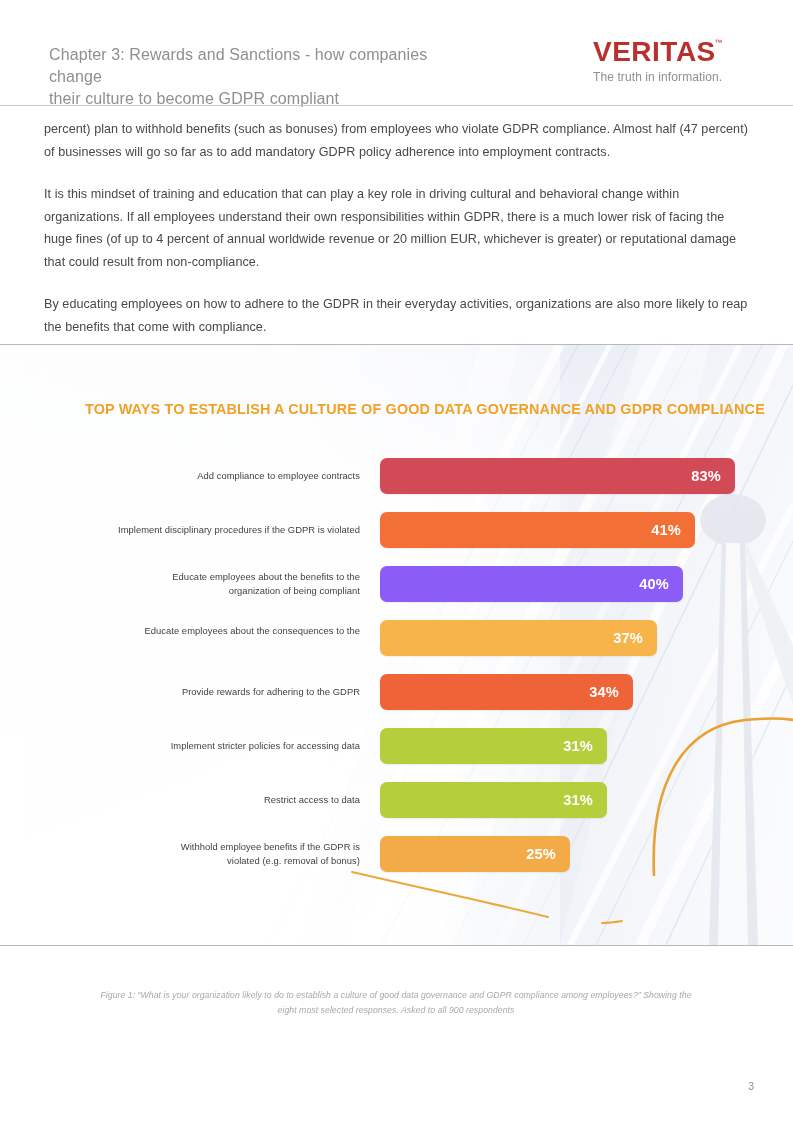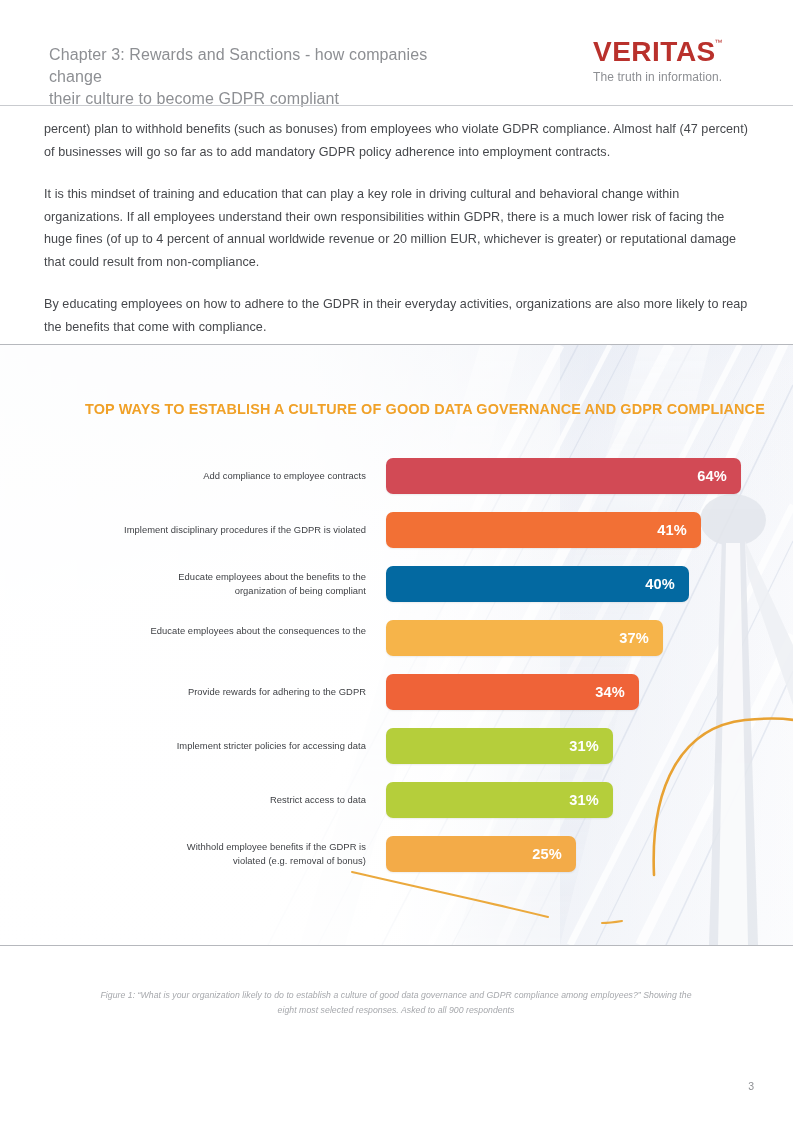--- a/index.html
+++ b/index.html
@@ -137,21 +137,21 @@
   }
 
   #bars {
     position: absolute;
     left: 0;
     top: 113px;
     width: 793px;
   }
   .bar-row {
     position: absolute;
-    left: 10px;
+    left: 4px;
     width: 640px;
     height: 36px;
   }
   .bar-label {
     position: absolute;
     left: 60px;
     width: 296px;
     text-align: right;
     font-size: 9.4px;
     line-height: 14px;
@@ -293,21 +293,21 @@
   <div id="chart-title">TOP WAYS TO ESTABLISH A CULTURE OF GOOD DATA GOVERNANCE AND GDPR COMPLIANCE</div>
 
   <div id="bars">
 
     <div class="bar-row" style="top:0px">
       <div class="bar-label single">
         <div>Add compliance to employee contracts</div>
       </div>
       <div class="bar-track">
         <div class="bar-fill" style="width:355px;background:#d24a55">
-          <span class="bar-value">64%</span>
+          <span class="bar-value">83%</span>
         </div>
       </div>
     </div>
 
     <div class="bar-row" style="top:54px">
       <div class="bar-label single">
         <div>Implement disciplinary procedures if the GDPR is violated</div>
       </div>
       <div class="bar-track">
         <div class="bar-fill" style="width:315px;background:#f27035">
@@ -315,21 +315,21 @@
         </div>
       </div>
     </div>
 
     <div class="bar-row" style="top:108px">
       <div class="bar-label double">
         <div>Educate employees about the benefits to the</div>
         <div>organization of being compliant</div>
       </div>
       <div class="bar-track">
-        <div class="bar-fill" style="width:303px;background:#0369a1">
+        <div class="bar-fill" style="width:303px;background:#8b5cf6">
           <span class="bar-value">40%</span>
         </div>
       </div>
     </div>
 
     <div class="bar-row" style="top:162px">
       <div class="bar-label double">
         <div>Educate employees about the consequences to the</div>
       </div>
       <div class="bar-track">

